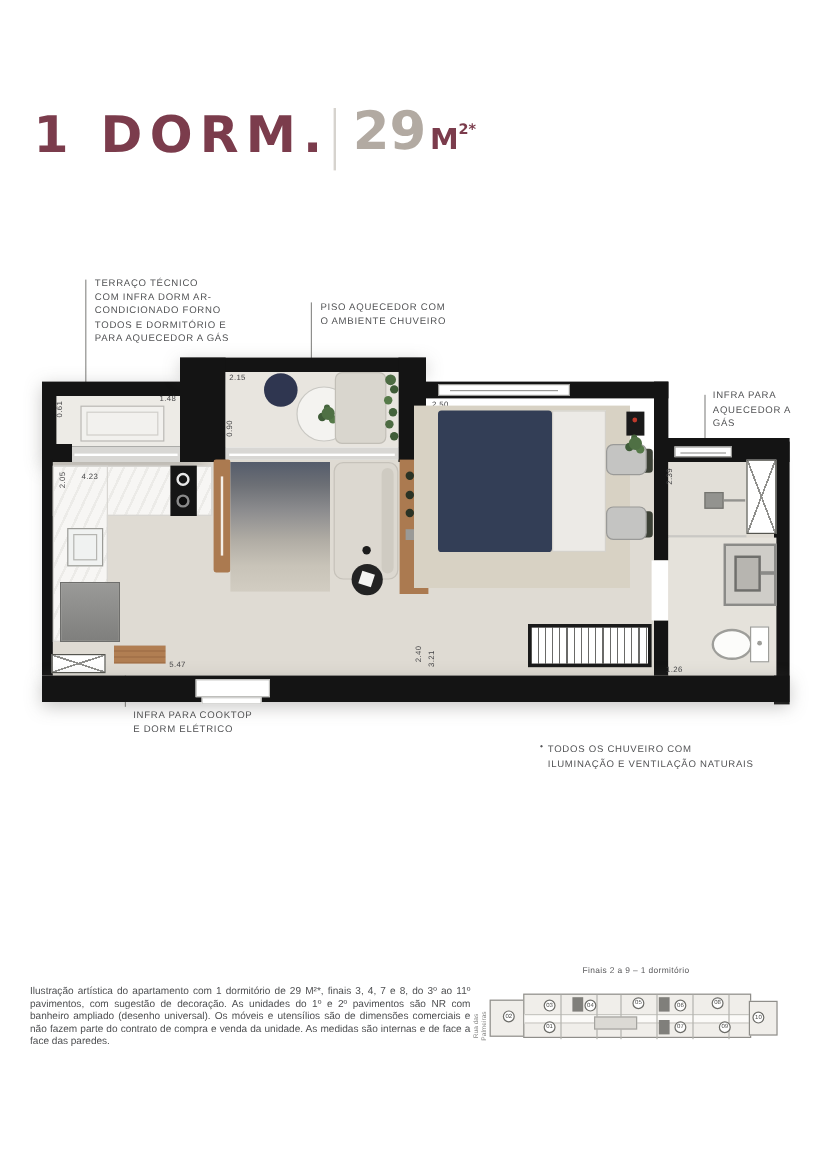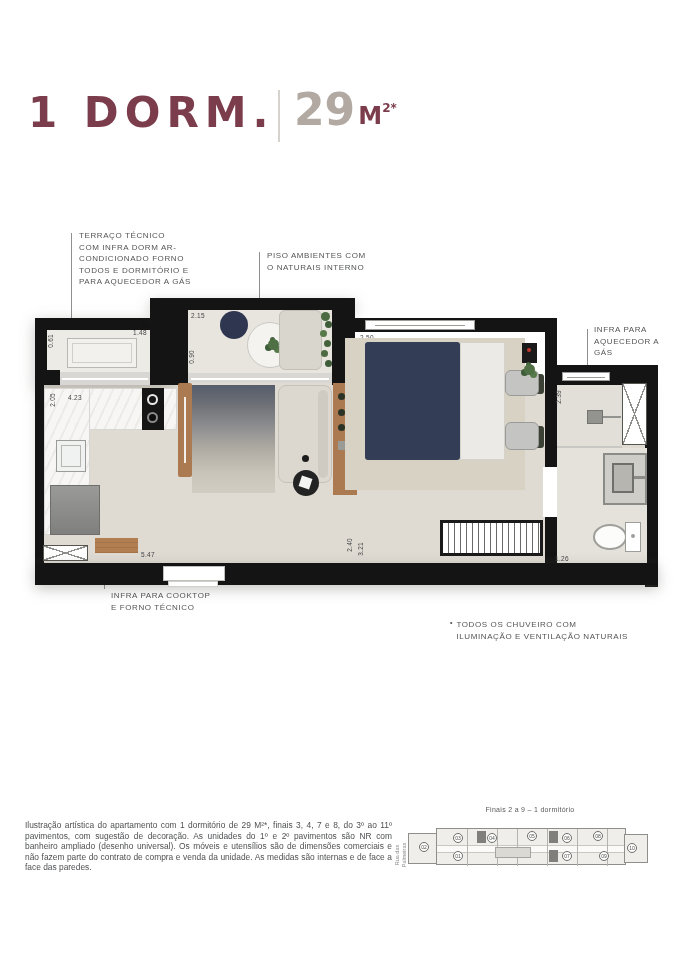--- a/index.html
+++ b/index.html
@@ -73,35 +73,35 @@
 <div class="abs note" style="left:79px;top:230px;">
   <div>TERRAÇO TÉCNICO</div>
   <div>COM INFRA DORM AR-</div>
   <div>CONDICIONADO FORNO</div>
   <div>TODOS E DORMITÓRIO E</div>
   <div>PARA AQUECEDOR A GÁS</div>
 </div>
 
 <div class="abs leader" style="left:259px;top:252px;height:70px;"></div>
 <div class="abs note" style="left:267px;top:250px;">
-  <div>PISO AMBIENTES COM</div>
-  <div>O NATURAIS INTERNO</div>
+  <div>PISO AQUECEDOR COM</div>
+  <div>O AMBIENTE CHUVEIRO</div>
 </div>
 
 <div class="abs leader" style="left:587px;top:329px;height:67px;"></div>
 <div class="abs note" style="left:594px;top:324px;">
   <div>INFRA PARA</div>
   <div>AQUECEDOR A</div>
   <div>GÁS</div>
 </div>
 
 <div class="abs leader" style="left:104px;top:399px;height:190px;"></div>
 <div class="abs note" style="left:111px;top:590px;">
   <div>INFRA PARA COOKTOP</div>
-  <div>E FORNO TÉCNICO</div>
+  <div>E DORM ELÉTRICO</div>
 </div>
 
 <div class="abs" style="left:450px;top:619px;display:flex;">
   <span class="feat-marker">•</span>
   <span class="note">
     <div>TODOS OS CHUVEIRO COM</div>
     <div>ILUMINAÇÃO E VENTILAÇÃO NATURAIS</div>
   </span>
 </div>
 

